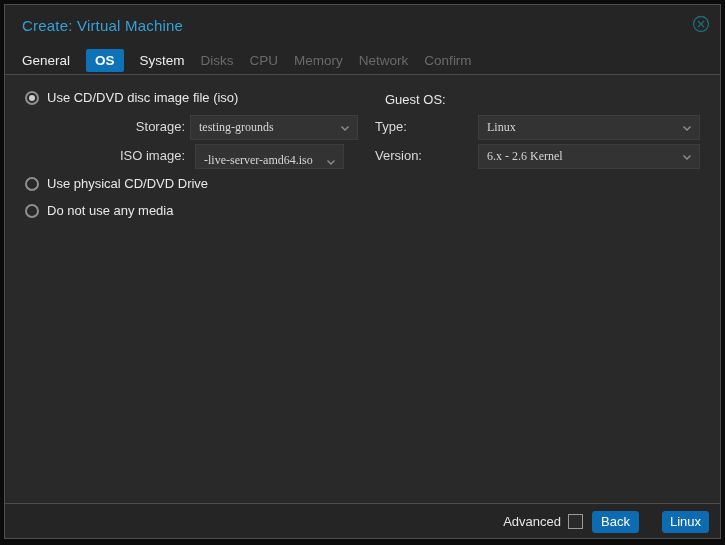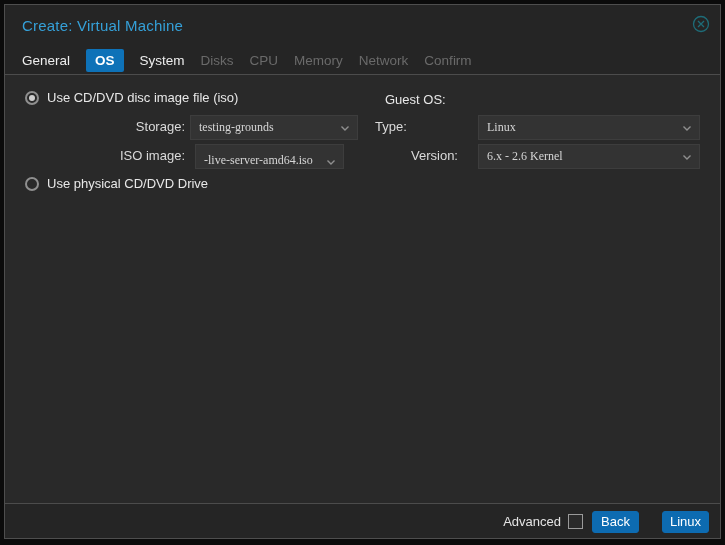--- a/index.html
+++ b/index.html
@@ -219,34 +219,38 @@
             <path d="M2.5 4.5 L6 8 L9.5 4.5" fill="none" stroke="#8f8f8f" stroke-width="1.4"></path>
           </svg>
       </span>
     </div>
 
     <div class="radio-row" style="top:101px;">
       <span class="radio"></span>
       <span class="radio-label">Use physical CD/DVD Drive</span>
     </div>
 
+    <div class="radio-row" style="top:128px;">
+      <span class="radio"></span>
+      <span class="radio-label">Do not use any media</span>
+    </div>
 
     <div class="heading" style="top:17px; left:380px;">Guest OS:</div>
 
     <div class="field-label" style="top:44px; left:370px; width:60px; text-align:left;">Type:</div>
     <div class="dropdown" style="top:40px; left:473px; width:222px;">
       <span class="value">Linux</span>
       <span class="chev">
         <svg width="12" height="12" viewBox="0 0 12 12">
             <path d="M2.5 4.5 L6 8 L9.5 4.5" fill="none" stroke="#8f8f8f" stroke-width="1.4"></path>
           </svg>
       </span>
     </div>
 
-    <div class="field-label" style="top:73px; left:370px; width:60px; text-align:left;margin-left:36px;">Version:</div>
+    <div class="field-label" style="top:73px; left:370px; width:60px; text-align:left;">Version:</div>
     <div class="dropdown" style="top:69px; left:473px; width:222px;">
       <span class="value">6.x - 2.6 Kernel</span>
       <span class="chev">
         <svg width="12" height="12" viewBox="0 0 12 12">
             <path d="M2.5 4.5 L6 8 L9.5 4.5" fill="none" stroke="#8f8f8f" stroke-width="1.4"></path>
           </svg>
       </span>
     </div>
 
   </div>

